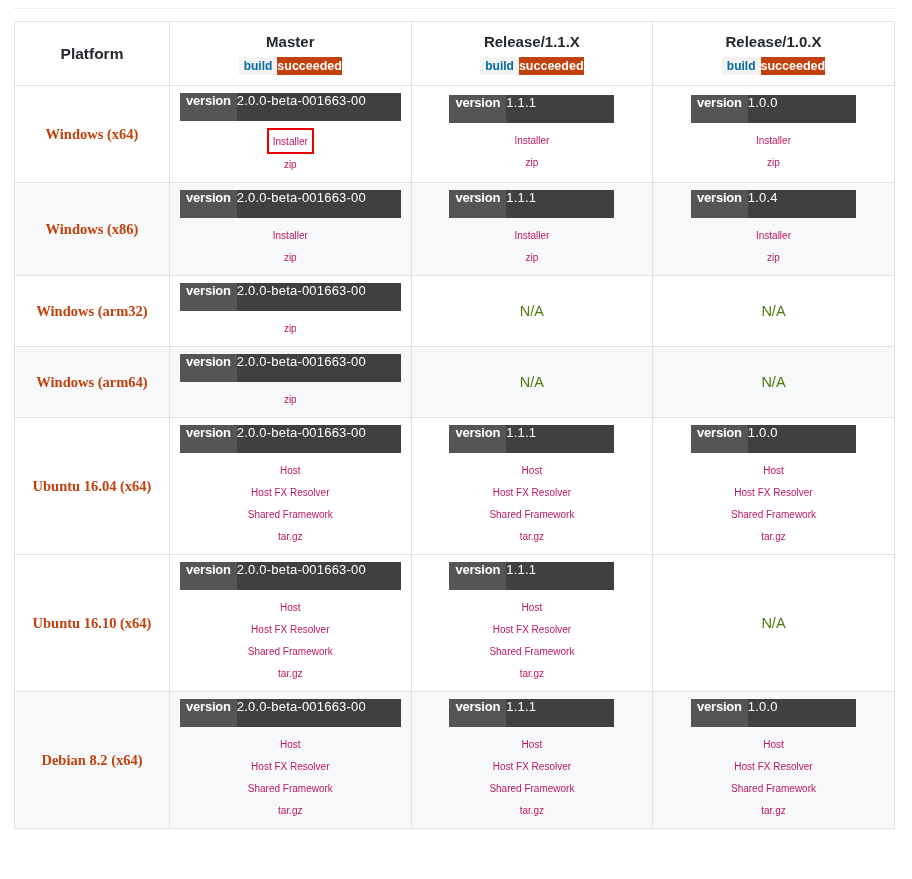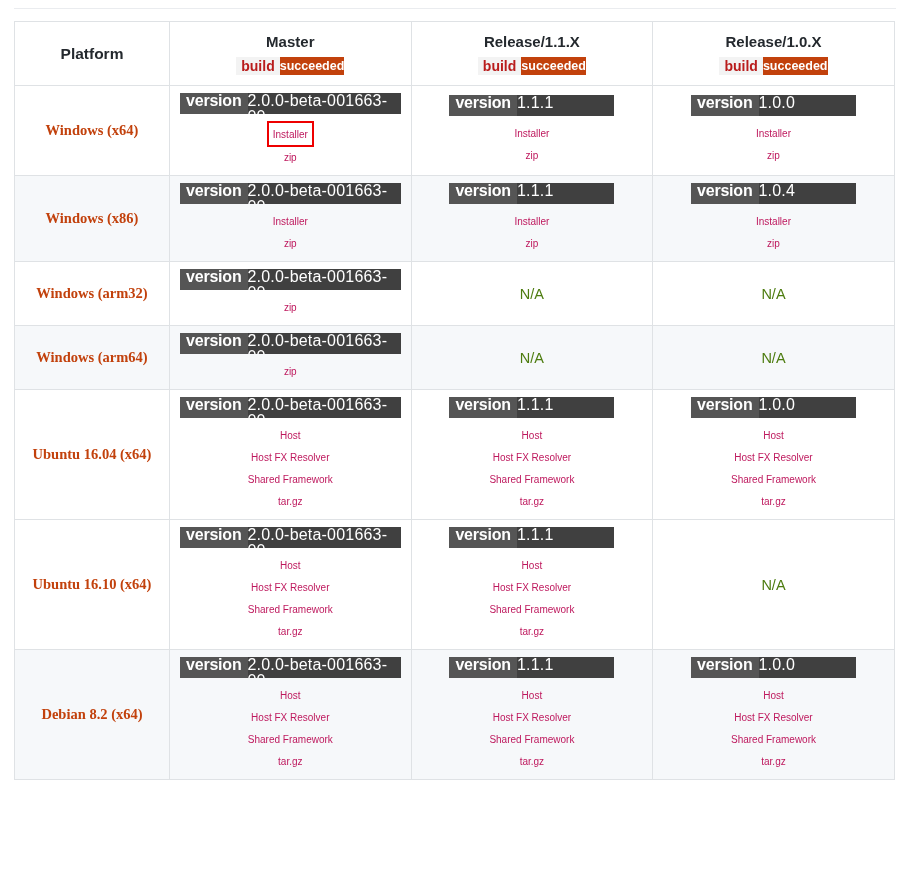--- a/index.html
+++ b/index.html
@@ -88,37 +88,37 @@
   .shield .lbl,
   .shield .val {
     display: inline-block;
     height: 18px;
     line-height: 18px;
     padding: 0 5px;
     vertical-align: top;
   }
   .shield-build .lbl {
     background: #f3f3f3;
-    color: #b91c1c;
-    font-size: 14px;
+    color: #0369a1;
+    font-size: 12px;
     padding: 0 5px;
   }
   .shield-build .val {
     background: #c2410c;
     color: #ffffff;
     font-size: 12.5px;
     padding: 0 0;
   }
 
   
   .verbar {
     display: flex;
-    height: 21px;
+    height: 28px;
     width: 100%;
-    font-size: 16px;
+    font-size: 13px;
     line-height: 16px;
     overflow: hidden;
     margin: 1px 0 7px 0;
   }
   .verbar .lbl {
     background: #555555;
     color: #ffffff;
     padding: 0 6px;
     font-weight: bold;
     letter-spacing: -0.2px;

